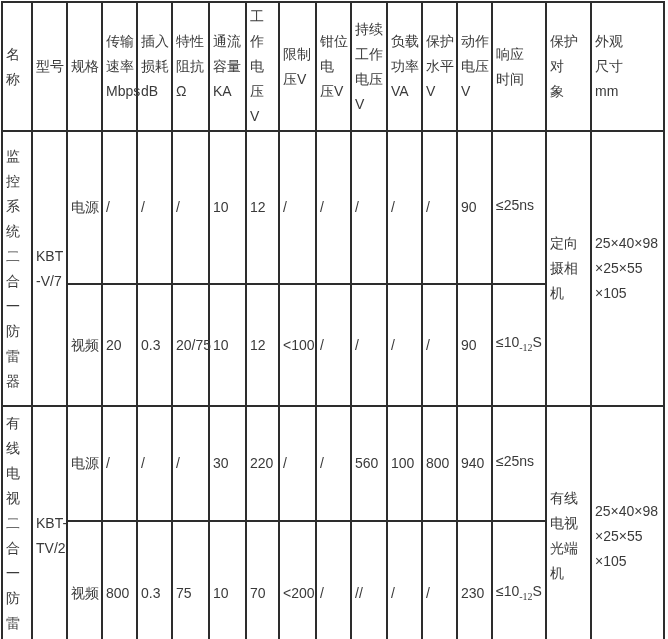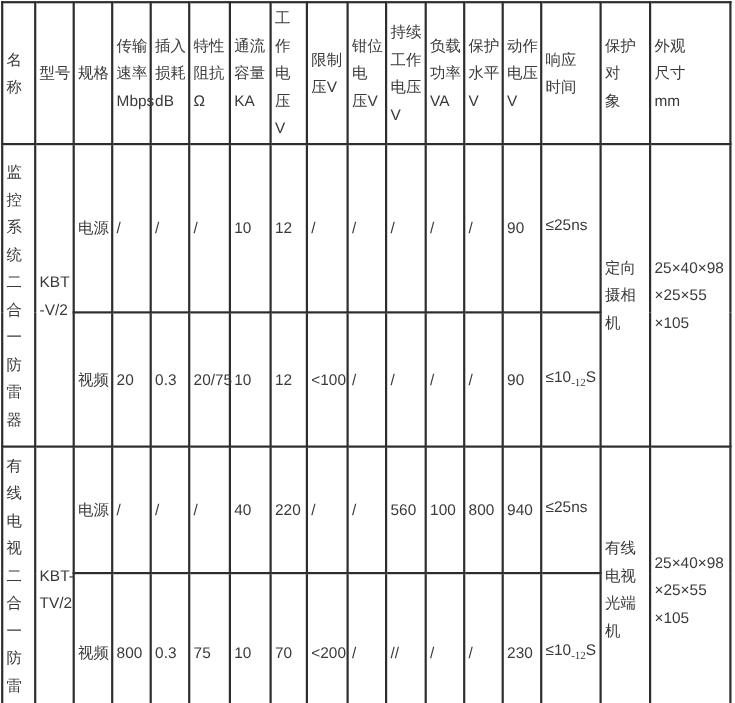--- a/index.html
+++ b/index.html
@@ -101,21 +101,21 @@
 控
 系
 统
 二
 合
 一
 防
 雷
 器</td>
       <td rowspan="2">KBT
--V/2</td>
+-V/7</td>
       <td>电源</td>
       <td class="v">/</td>
       <td class="v">/</td>
       <td class="v">/</td>
       <td class="v">10</td>
       <td class="v">12</td>
       <td class="v">/</td>
       <td class="v">/</td>
       <td class="v">/</td>
       <td class="v">/</td>
@@ -154,21 +154,21 @@
 一
 防
 雷
 器</td>
       <td rowspan="2">KBT-
 TV/2</td>
       <td>电源</td>
       <td class="v">/</td>
       <td class="v">/</td>
       <td class="v">/</td>
-      <td class="v">40</td>
+      <td class="v">30</td>
       <td class="v">220</td>
       <td class="v">/</td>
       <td class="v">/</td>
       <td class="v">560</td>
       <td class="v">100</td>
       <td class="v">800</td>
       <td class="v">940</td>
       <td class="resp"><span>≤25ns</span><sub></sub><span></span></td>
       <td rowspan="2">有线
 电视

